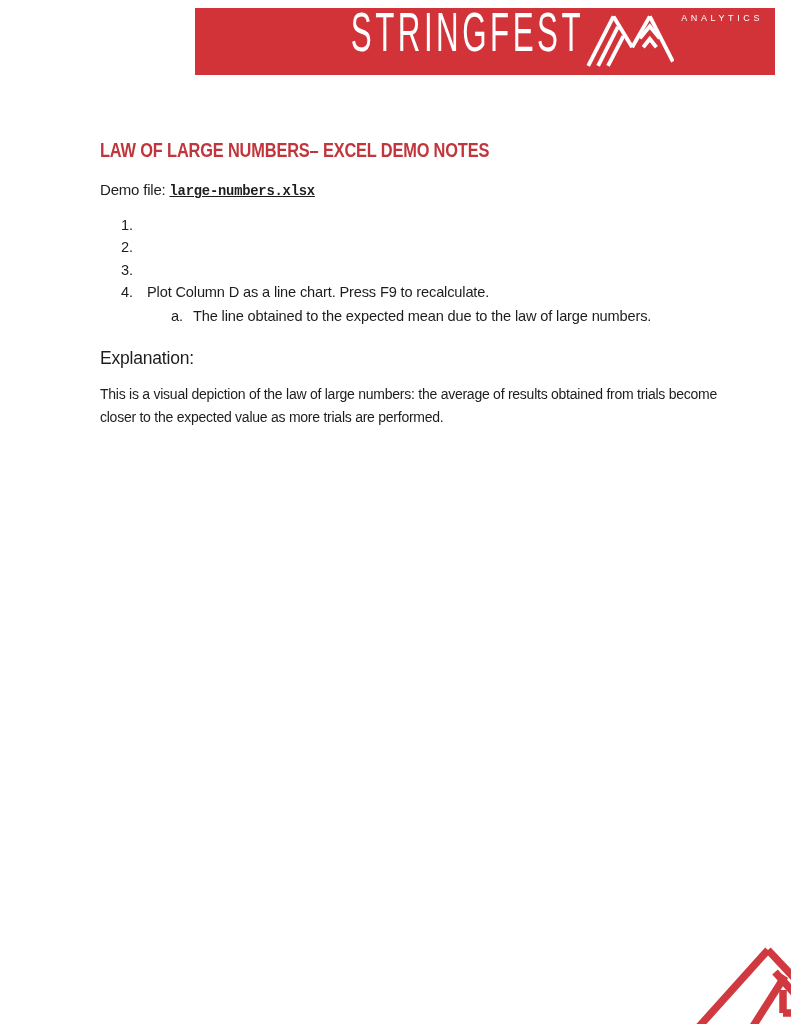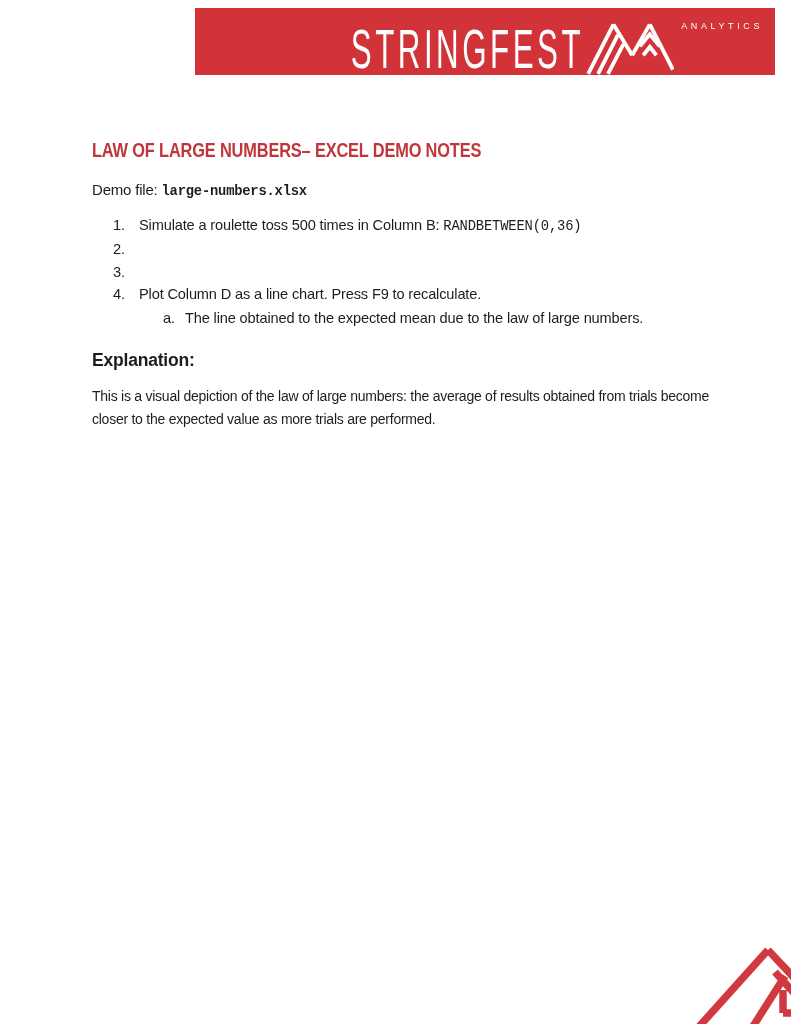--- a/index.html
+++ b/index.html
@@ -18,21 +18,21 @@
 
   
   .banner {
     position: absolute;
     left: 195px;
     top: 8px;
     width: 580px;
     height: 67px;
     background: #d23338;
     display: flex;
-    align-items: flex-end;
+    align-items: flex-start;
     justify-content: flex-end;
     padding-right: 12px;
   }
   .brand-wordmark {
     display: inline-block;
     color: #ffffff;
     font-size: 54px;
     font-weight: normal;
     letter-spacing: 6px;
     line-height: 1;
@@ -54,21 +54,21 @@
     font-size: 9px;
     letter-spacing: 3.6px;
     margin-top: 1px;
     padding-left: 7px;
     white-space: nowrap;
   }
 
   
   .content {
     position: absolute;
-    left: 92px;
+    left: 100px;
     top: 139px;
     width: 620px;
   }
   .doc-title {
     display: inline-block;
     color: #c0363c;
     font-size: 19.5px;
     font-weight: bold;
     letter-spacing: -0.2px;
     white-space: nowrap;
@@ -79,20 +79,21 @@
     margin-top: 19px;
     font-size: 15px;
     letter-spacing: -0.2px;
   }
   .demo-file .label { font-weight: normal; }
   .demo-file .code { font-weight: bold; }
   .code {
     font-family: "Liberation Mono", "DejaVu Sans Mono", monospace;
     font-size: 13.8px;
     white-space: pre-wrap;
+    text-decoration: underline;
   }
   .steps { margin-top: 15px; }
   .step {
     display: flex;
     align-items: baseline;
     font-size: 14.6px;
     letter-spacing: -0.15px;
     line-height: 22.3px;
     margin-left: 21px;
   }
@@ -105,21 +106,21 @@
     font-size: 14.6px;
     letter-spacing: -0.15px;
     line-height: 22.3px;
     margin-left: 71px;
   }
   .substep-num { flex: 0 0 22px; }
 
   .explanation-heading {
     margin-top: 21px;
     font-size: 17.5px;
-    font-weight: bold;
+    font-weight: normal;
     letter-spacing: -0.2px;
   }
   .explanation-text {
     margin-top: 14px;
     font-size: 14px;
     letter-spacing: -0.25px;
     line-height: 23px;
     max-width: 645px;
   }
 
@@ -163,21 +164,20 @@
 
     <p class="demo-file">
       <span class="label">Demo file:</span>
       <span class="code">large-numbers.xlsx</span>
     </p>
 
     <div class="steps">
 
       <div class="step">
         <span class="step-num">1.</span>
-        <span><span>Simulate a roulette toss 500 times in Column B: </span><span class="code">RANDBETWEEN(0,36)</span></span>
       </div>
 
       <div class="step">
         <span class="step-num">2.</span>
       </div>
 
       <div class="step">
         <span class="step-num">3.</span>
       </div>
 

